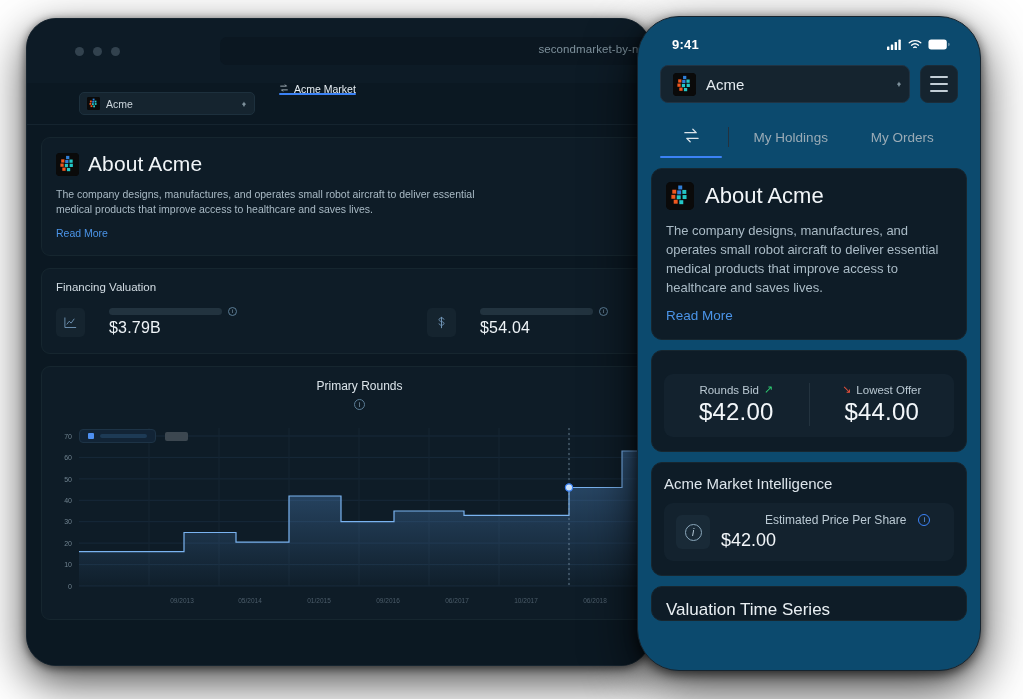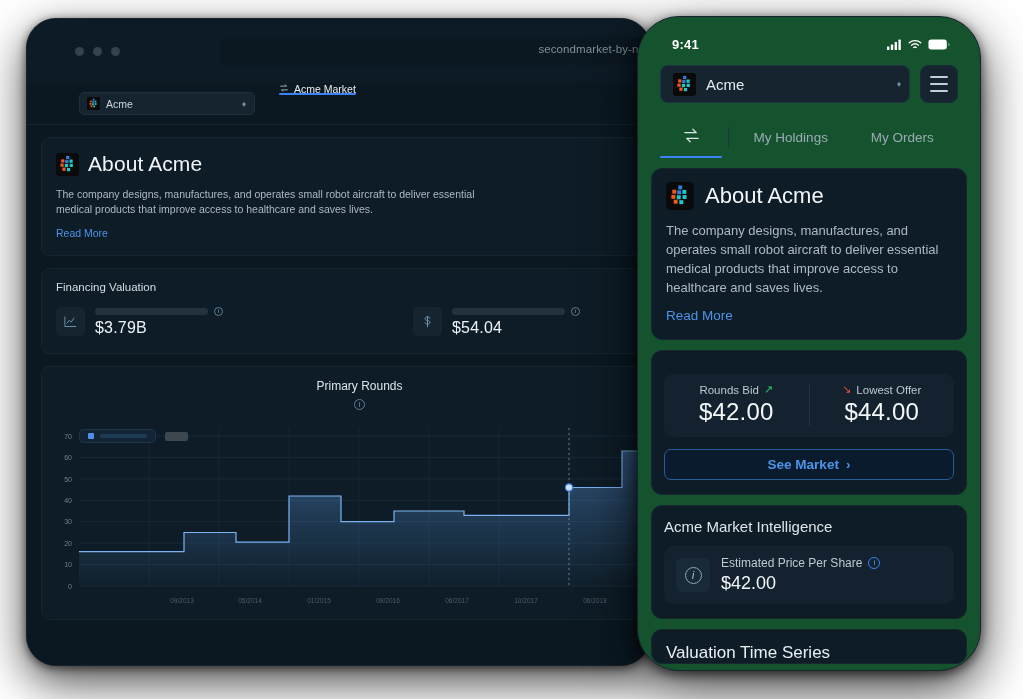--- a/index.html
+++ b/index.html
@@ -94,21 +94,21 @@
   .panel.flush-r { margin-right: -28px; }
 
   .about { padding: 14px 14px 16px 14px; }
   .about-head { display: flex; align-items: center; gap: 9px; }
   .about-title { font-size: 21px; color: #f1f5f8; font-weight: 400; letter-spacing: .1px; }
   .about-body { margin-top: 11px; font-size: 10.5px; line-height: 15px; color: #a9bac5; max-width: 440px; }
   .readmore { margin-top: 10px; font-size: 10.5px; color: #4b94e8; }
 
   .fv-title { font-size: 11.5px; color: #d3dde4; padding: 12px 14px 0 14px; }
   .fv-row { display: flex; padding: 12px 14px 16px 14px; gap: 0; }
-  .fv-item { display: flex; align-items: center; gap: 10px; }
+  .fv-item { display: flex; align-items: flex-end; gap: 24px; }
   .fv-item.second { margin-left: 190px; }
   .fv-icon {
     width: 29px; height: 29px; border-radius: 5px;
     background: #15242f; color: #6f93b4;
     display: flex; align-items: center; justify-content: center;
     flex: none;
   }
   .fv-icon svg { width: 15px; height: 15px; }
   .fv-skel-row { display: flex; align-items: center; gap: 6px; margin-top: 2px; }
   .skel { height: 7px; border-radius: 4px; background: #22333f; }
@@ -136,21 +136,21 @@
   }
   .legend-sq { width: 6px; height: 6px; background: #4e8ff0; border-radius: 1px; }
   .legend-skel { width: 47px; height: 4px; border-radius: 2px; background: #1d3a55; }
   .legend-block { width: 23px; height: 9px; border-radius: 2px; background: #3c4750; }
 
   
   .phone {
     position: absolute;
     left: 637px; top: 16px;
     width: 344px; height: 655px;
-    background: #14532d;
+    background: #0c4a6e;
     border-radius: 42px;
     border: 1px solid #16242f;
     box-shadow: 0 18px 52px rgba(0,0,0,.78), 0 3px 12px rgba(0,0,0,.65);
     overflow: hidden;
   }
   .statusbar {
     height: 44px; display: flex; align-items: center; justify-content: space-between;
     padding: 10px 30px 0 34px;
   }
   .clock { font-size: 13px; color: #ffffff; font-weight: bold; letter-spacing: .2px; }
@@ -223,21 +223,21 @@
     display: flex; align-items: center; gap: 11px; padding: 10px 12px;
   }
   .mi-icon {
     width: 34px; height: 34px; border-radius: 6px; background: #192a37;
     display: flex; align-items: center; justify-content: center; flex: none;
   }
   .info-ring.xl {
     width: 17px; height: 17px; font-size: 10px; line-height: 15px;
     border-color: #8aa7bb; color: #bcd0de; font-style: italic;
   }
-  .mi-label { font-size: 12px; color: #bbcad4; display: flex; align-items: center; gap: 6px; }
+  .mi-label { font-size: 12px; color: #bbcad4; display: flex; align-items: center; gap: 12px; margin-left: 44px; }
   .info-ring.blue { border-color: #3b82f6; color: #5b9cf0; width: 12px; height: 12px; font-size: 8px; line-height: 10px; }
   .mi-val { font-size: 18px; color: #f2f6f9; margin-top: 3px; }
 
   .vts-card {
     background: #0e1c27; border: 1px solid #17262f; border-radius: 11px;
     margin: 10px 13px 0 13px; padding: 13px 0 0 0; overflow: hidden;
   }
   .vts-title { font-size: 17px; color: #e9eff3; padding: 0 14px; }
 </style>
 </head>
@@ -553,24 +553,20 @@
           <div class="bo-val">$42.00</div>
         </div>
         <div class="bo-col sep">
           <div class="bo-label">
             <span class="arr-dn">↘</span>
             <span>Lowest Offer</span>
           </div>
           <div class="bo-val">$44.00</div>
         </div>
       </div>
-      <div class="see-market">
-        <span>See Market</span>
-        <span>›</span>
-      </div>
     </div>
 
     <div class="pcard tight">
       <div class="pcard-title">Acme Market Intelligence</div>
       <div class="mi-box">
         <span class="mi-icon">
           <span class="info-ring xl">i</span>
         </span>
         <div>
           <div class="mi-label">

